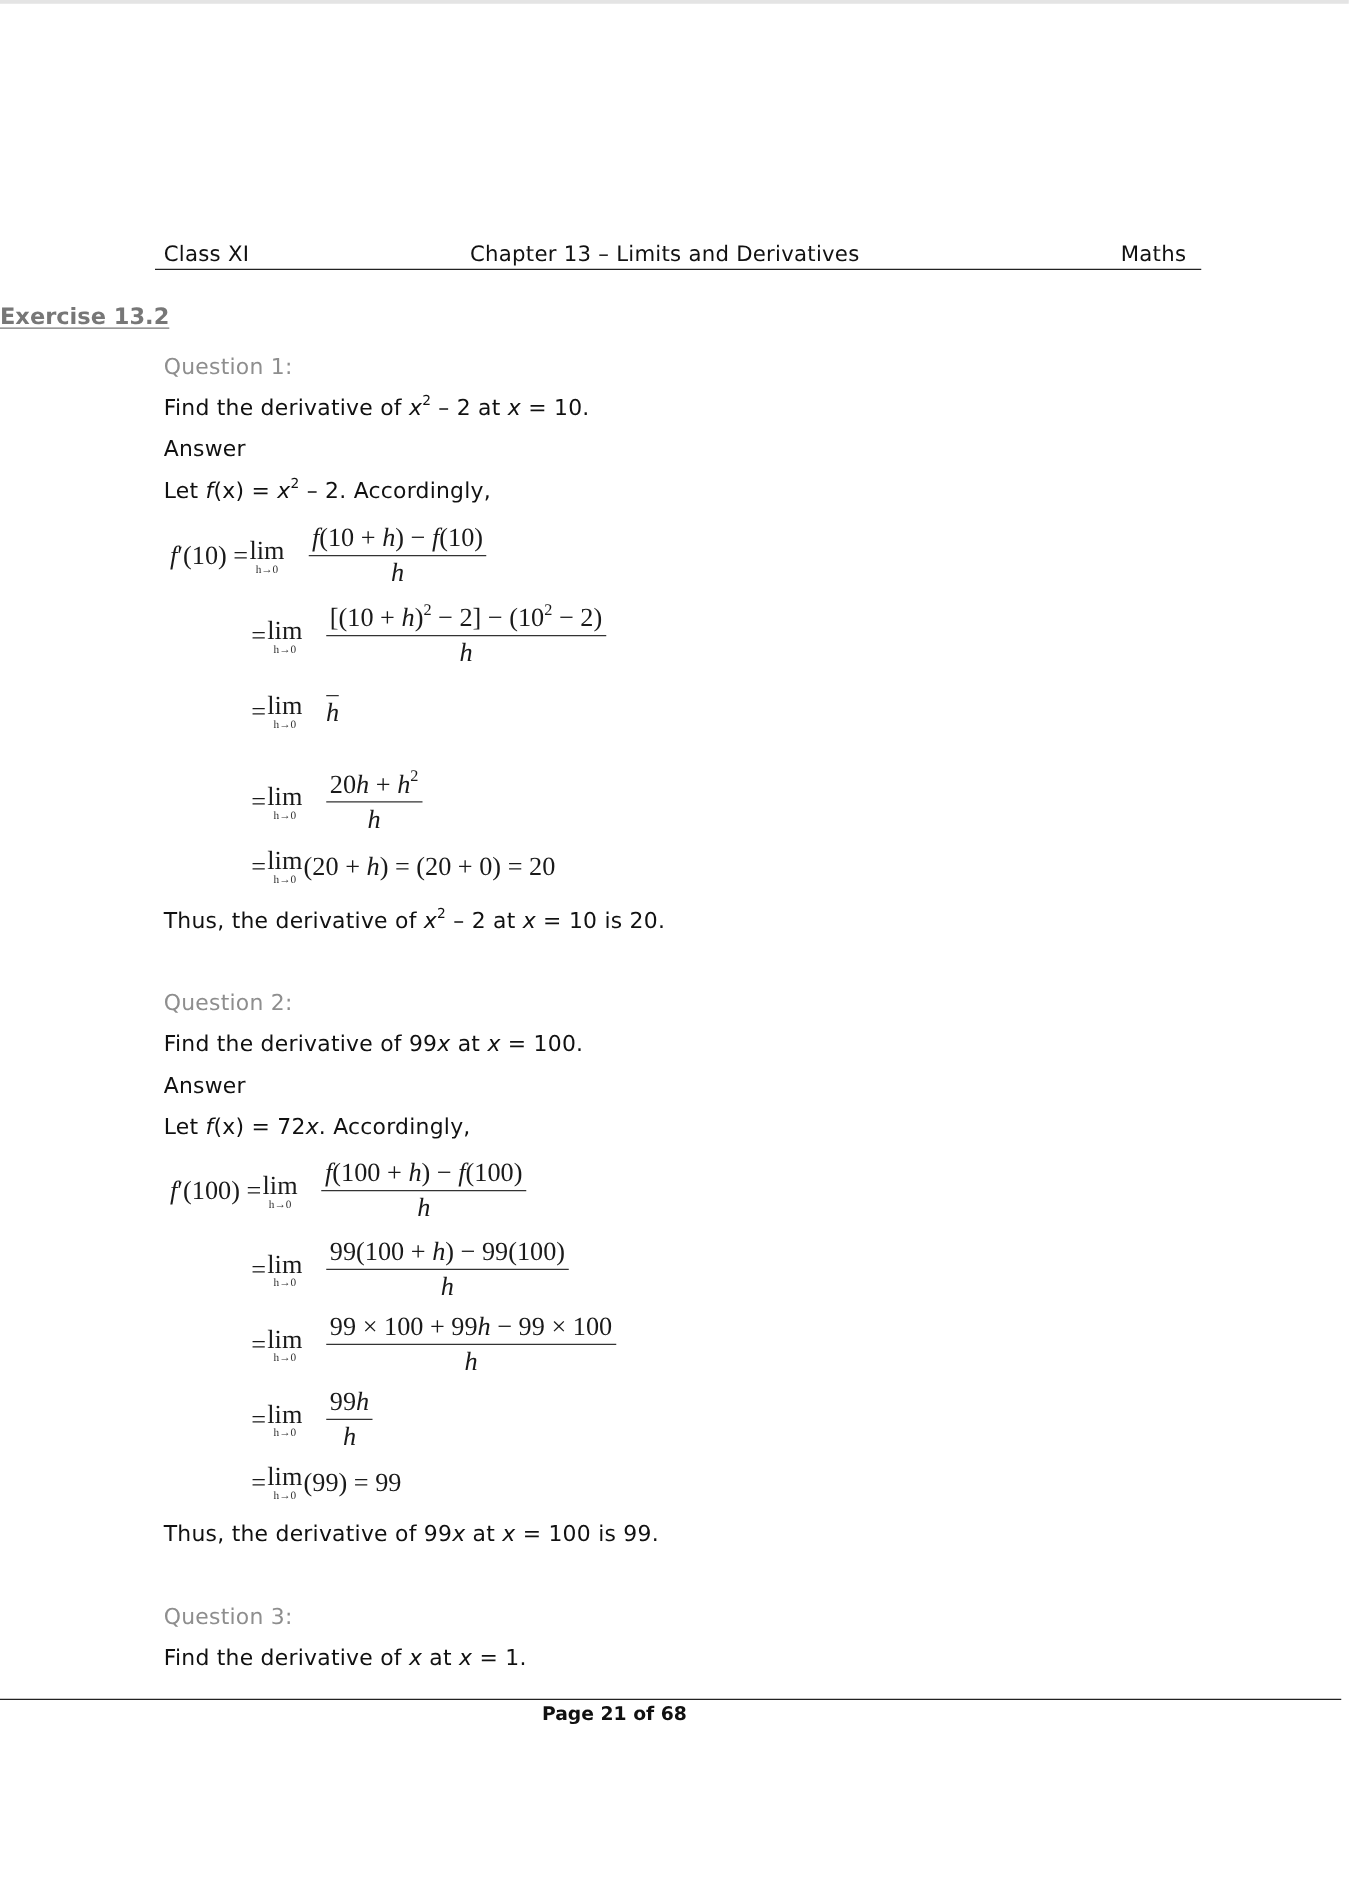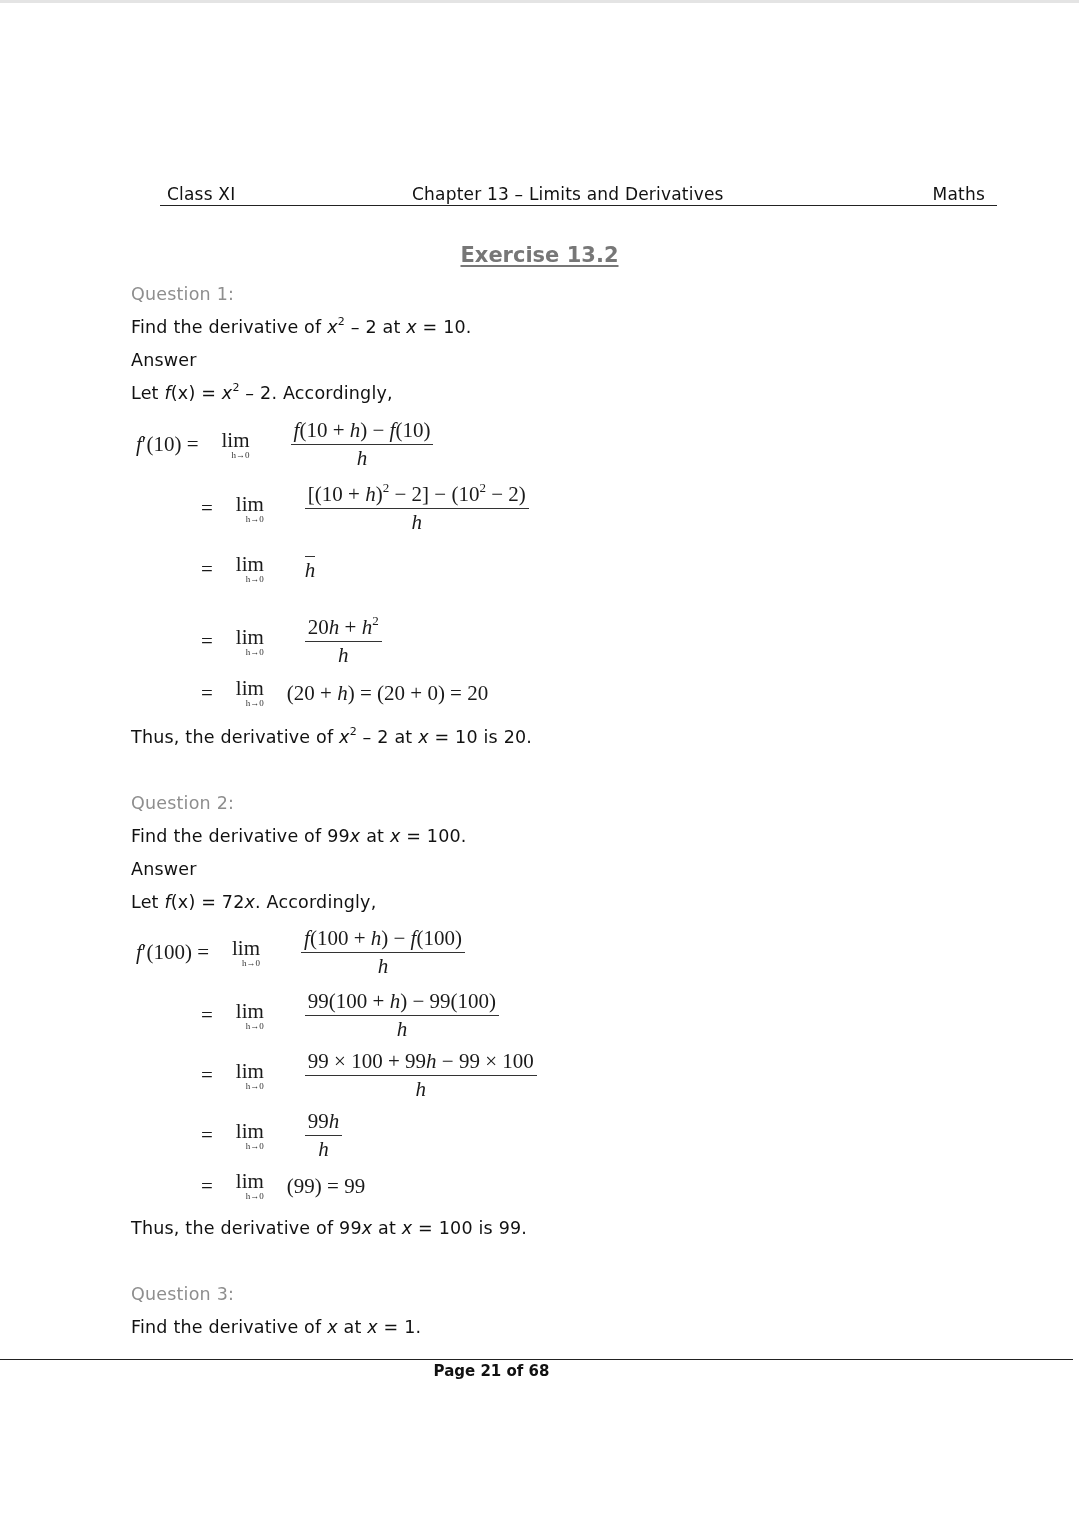--- a/index.html
+++ b/index.html
@@ -4,38 +4,38 @@
 <style>
   html, body { margin: 0; padding: 0; background: #ffffff; }
   body {
     width: 1079px; height: 1520px; position: relative; overflow: hidden;
     font-family: "DejaVu Sans", "Liberation Sans", sans-serif;
     color: #111;
   }
   .topbar { position: absolute; left: 0; top: 0; width: 1079px; height: 3px; background: #e4e4e4; }
 
   
-  .hdr { position: absolute; left: 124px; top: 183px; width: 837px; height: 22px; border-bottom: 1.5px solid #222; margin-left: 36px; }
+  .hdr { position: absolute; left: 124px; top: 193px; width: 837px; height: 22px; border-bottom: 1.5px solid #222; }
   .hdr span { position: absolute; top: 1px; font-size: 17px; letter-spacing: 0.2px; }
   .hdr .left { left: 7px; }
   .hdr .mid { left: 252px; }
   .hdr .right { right: 12px; }
 
-  .ex-title { position: absolute; left: 0; width: 1079px; top: 243px; text-align: center; font-size: 21px; font-weight: bold; color: #777; }
+  .ex-title { position: absolute; left: 0; width: 1079px; top: 243px; text-align: left; font-size: 18px; font-weight: bold; color: #777; }
   .ex-title span { text-decoration: underline; text-underline-offset: 3px; }
 
   .txt { position: absolute; left: 131px; font-size: 17.5px; white-space: nowrap; letter-spacing: 0.2px; }
   .q { color: #8e8e8e; font-weight: normal; }
   .it { font-style: italic; }
   sup { font-size: 11px; vertical-align: 8px; line-height: 0; }
 
   
   .math { position: absolute; font-family: "Liberation Serif", "DejaVu Serif", serif; font-size: 21px; color: #1a1a1a; white-space: nowrap; }
-  .mrow { position: absolute; display: flex; align-items: center; gap: 22px; }
-  .lim { display: inline-flex; flex-direction: column; align-items: flex-end; margin: 0 1px; }
+  .mrow { position: absolute; display: flex; align-items: center; }
+  .lim { display: inline-flex; flex-direction: column; align-items: center; margin: 0 1px; }
   .lim .l { line-height: 20px; }
   .lim .sub { font-size: 9px; line-height: 10px; color: #333; }
   .frac { display: inline-flex; flex-direction: column; align-items: center; margin-left: 18px; }
   .frac .num { padding: 0 3px 2px; line-height: 24px; }
   .frac .den { border-top: 1.3px solid #333; width: 100%; text-align: center; line-height: 26px; font-style: italic; }
   .mi { font-style: italic; }
   .msup { font-size: 13px; vertical-align: 9px; line-height: 0; }
 
   .ftr-line { position: absolute; left: 0; top: 1359px; width: 1073px; height: 0; border-top: 1.5px solid #222; }
   .ftr { position: absolute; left: 0; width: 983px; top: 1362px; text-align: center; font-size: 15px; font-weight: bold; }

